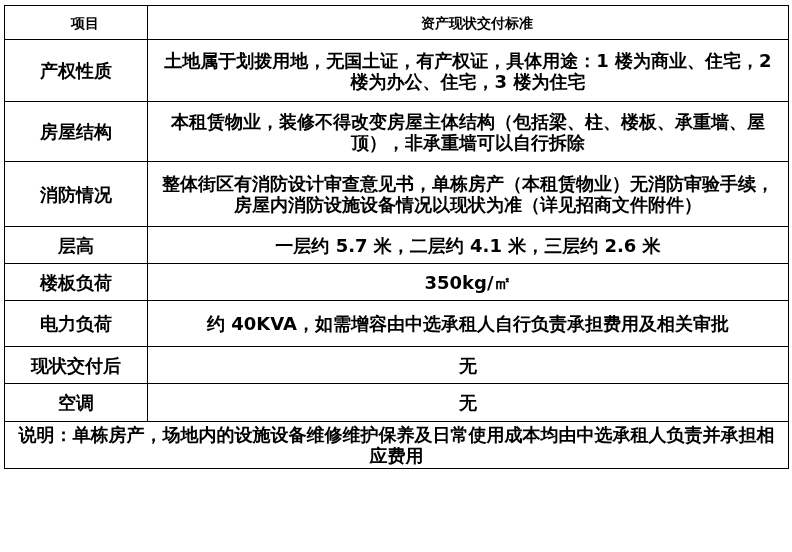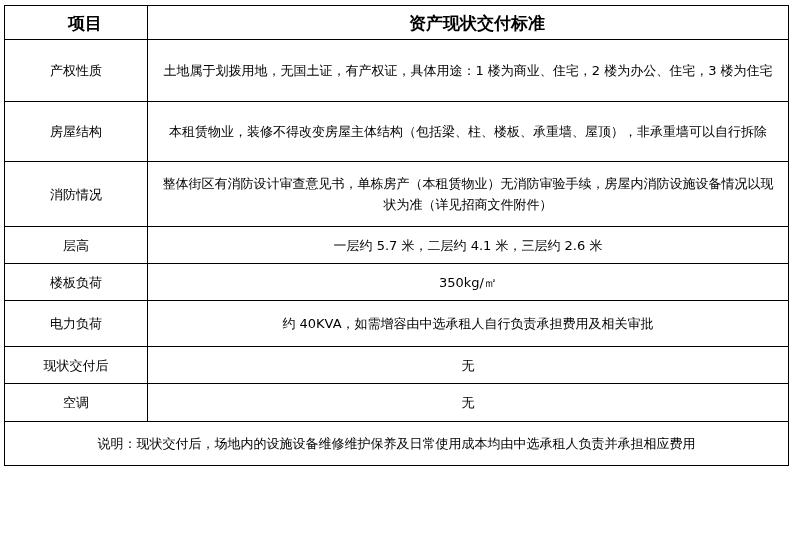--- a/index.html
+++ b/index.html
@@ -23,27 +23,27 @@
     width: 785px;
     border-collapse: collapse;
     table-layout: fixed;
     background: #ffffff;
   }
   table.spec-table td, table.spec-table th {
     border: 1.5px solid #000000;
     text-align: center;
     vertical-align: middle;
     padding: 2px 10px;
-    font-size: 13px;
+    font-size: 18px;
     line-height: 21px;
-    font-weight: normal;
+    font-weight: bold;
     word-break: break-word;
   }
   table.spec-table th {
-    font-size: 17px;
+    font-size: 14px;
     font-weight: bold;
     line-height: 20px;
     padding-left: 28px;
   }
   col.c-label { width: 143px; }
   
   tr.h-header { height: 34px; }
   tr.h-r0 { height: 62px; }
   tr.h-r1 { height: 60px; }
   tr.h-r2 { height: 65px; margin-left: 28px; }
@@ -96,17 +96,17 @@
       </tr>
       <tr class="h-r7">
         <td>现状交付后</td>
         <td>无</td>
       </tr>
       <tr class="h-r8">
         <td>空调</td>
         <td>无</td>
       </tr>
       <tr class="h-footer">
-        <td colspan="2">说明：现状交付后，场地内的设施设备维修维护保养及日常使用成本均由中选承租人负责并承担相应费用</td>
+        <td colspan="2">说明：单栋房产，场地内的设施设备维修维护保养及日常使用成本均由中选承租人负责并承担相应费用</td>
       </tr>
     </tbody>
   </table>
 </div>
 
 </body></html>

